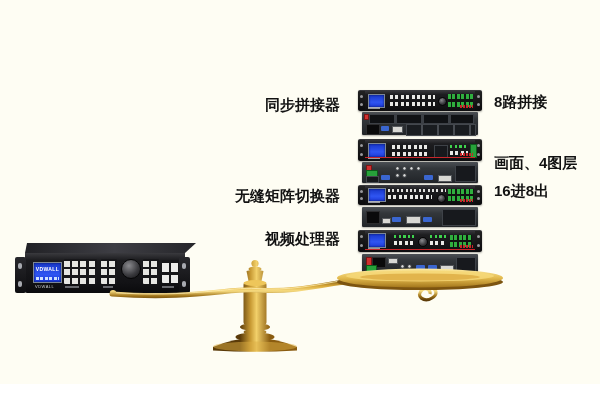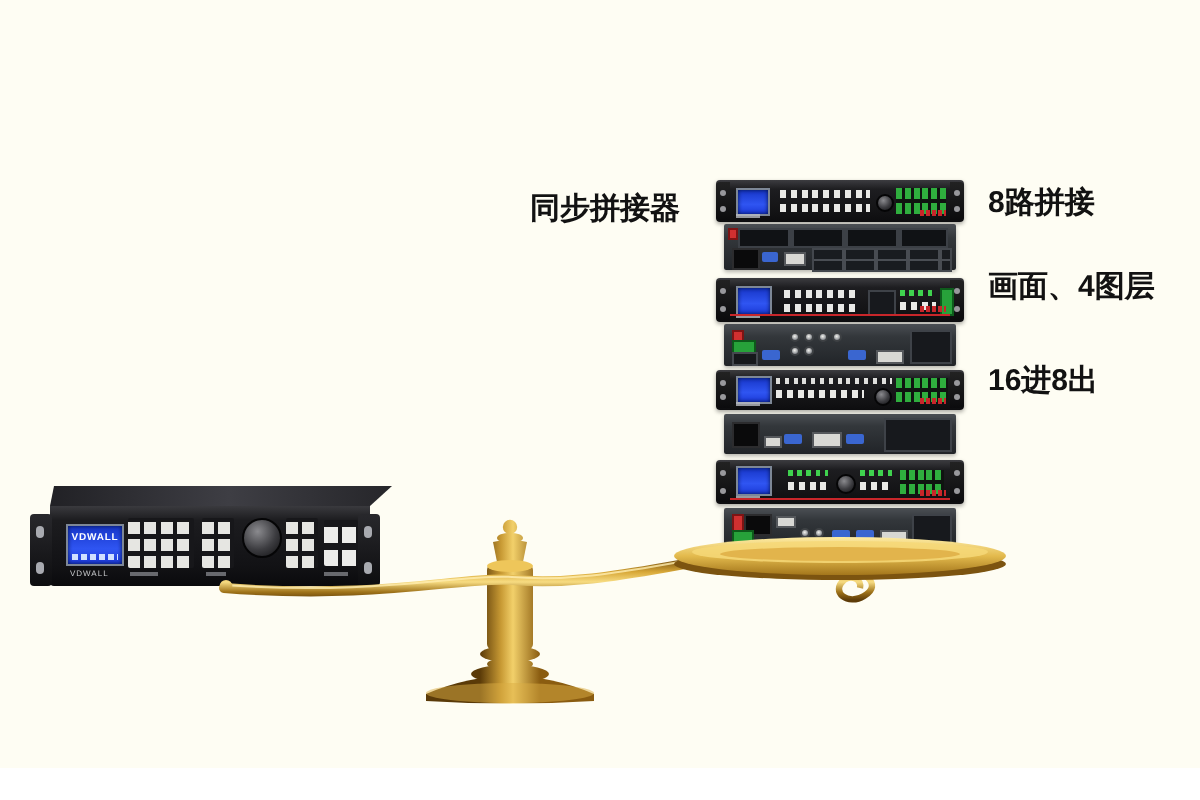--- a/index.html
+++ b/index.html
@@ -79,23 +79,25 @@
   .biglcdtxt{position:absolute;left:0;right:0;top:3px;text-align:center;font-size:5px;
        font-weight:bold;color:#fff;letter-spacing:.4px;}
   .scale-svg{position:absolute;left:0;top:0;pointer-events:none;}
 </style>
 </head>
 <body>
 
 <div class="canvas">
 
   <div class="lblL" style="top:97px">同步拼接器</div>
+  <div class="lblL" style="top:188px">无缝矩阵切换器</div>
+  <div class="lblL" style="top:231px">视频处理器</div>
 
   <div class="lblR" style="top:94px">8路拼接</div>
-  <div class="lblR" style="top:136px">画面、4图层</div>
+  <div class="lblR" style="top:155px">画面、4图层</div>
   <div class="lblR" style="top:183px">16进8出</div>
 
   <div class="bigdev">
     <div class="dtop"></div>
     <div class="dface">
       <div class="lcd" style="left:8px;top:9px;width:27px;height:19px">
         <span class="biglcdtxt">VDWALL</span>
         <span class="lcdline"></span>
       </div>
       <div class="clu" style="left:39px;top:6px;width:33px;height:25px"></div>

